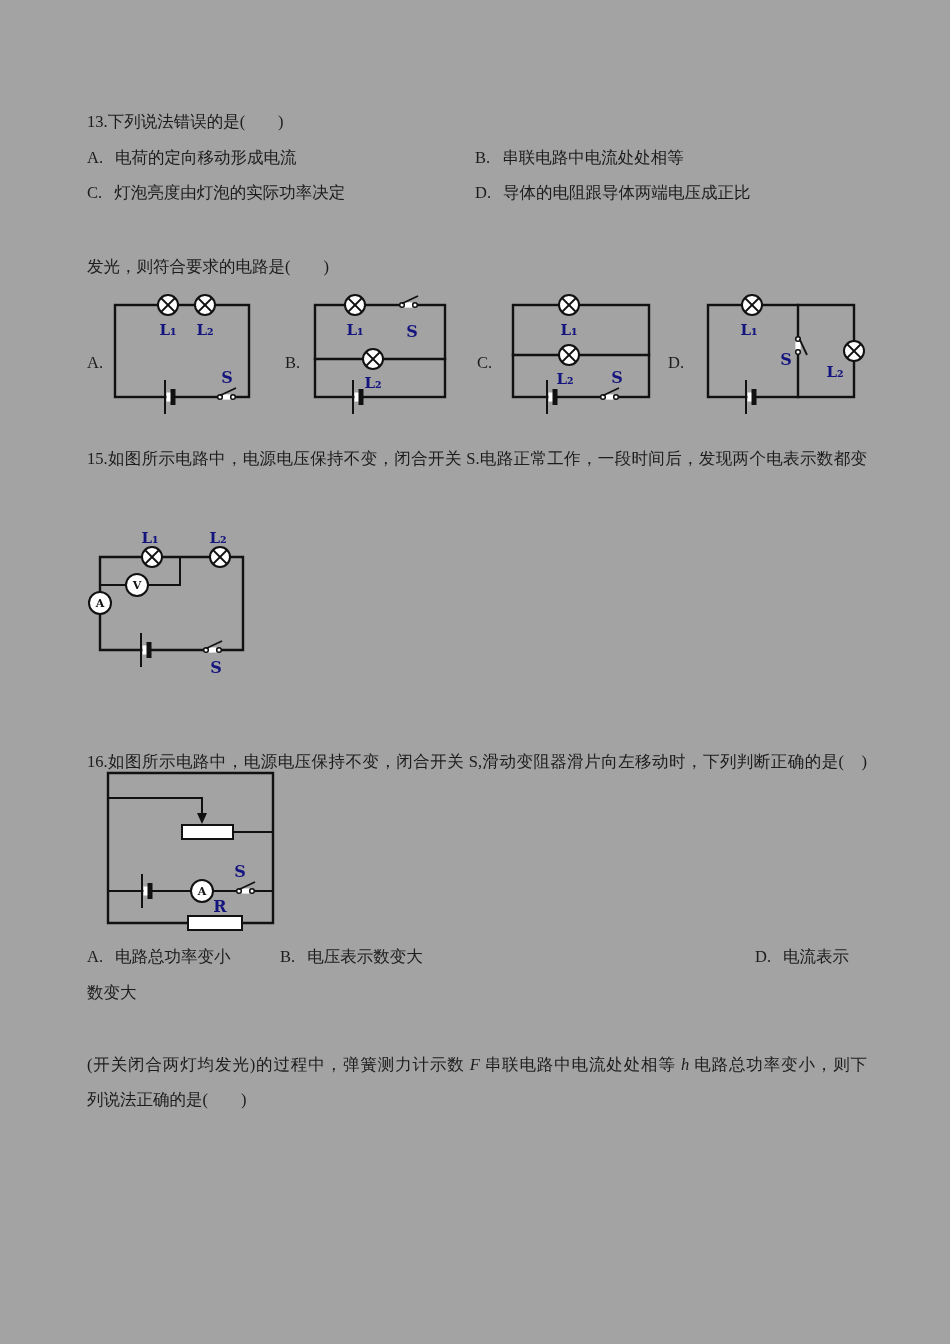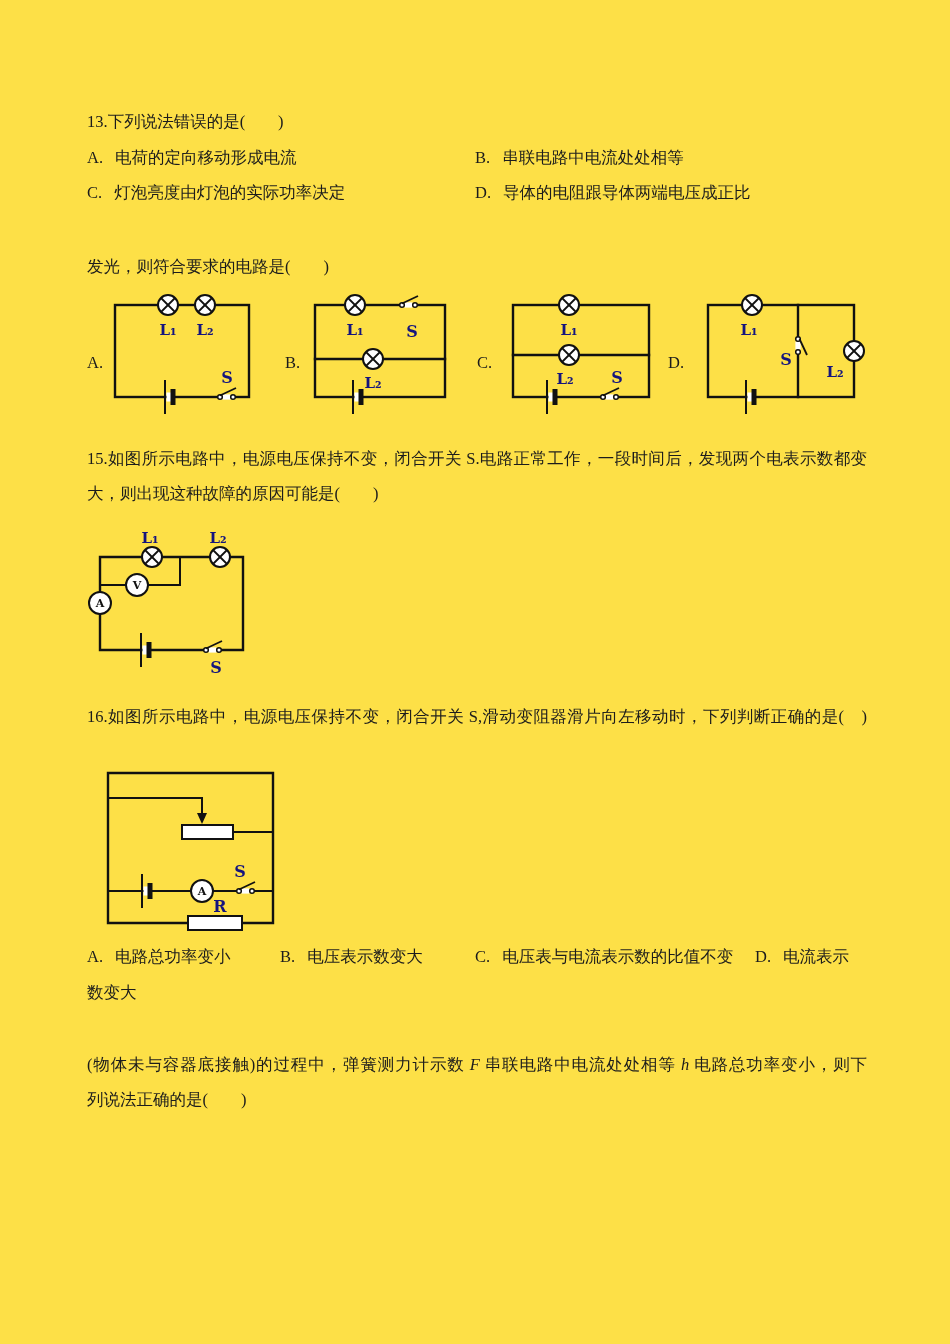--- a/index.html
+++ b/index.html
@@ -1,16 +1,16 @@
 <!DOCTYPE html>
 <html><head>
 <meta charset="utf-8">
 <style>
   html,body{margin:0;padding:0;background:#ffffff;}
-  #page{position:relative;width:950px;height:1344px;background:#fde047;overflow:hidden;
+  #page{position:relative;width:950px;height:1344px;background:#a3a3a3;overflow:hidden;
         font-family:"Liberation Serif","DejaVu Serif",serif;color:#1c1c1c;}
   .abs{position:absolute;}
   .line{position:absolute;left:87px;width:780px;font-size:16.5px;line-height:24px;}
   .jline{text-align:justify;text-align-last:justify;}
   .optrow{position:absolute;left:87px;width:800px;height:24px;font-size:16.5px;}
   .opt{position:absolute;white-space:nowrap;top:0;}
   .olabel{display:inline-block;margin-right:12px;}
   .tight .olabel{margin-right:6px;}
   .circ-label{position:absolute;font-size:16.5px;}
   svg.circ{position:absolute;overflow:visible;}
@@ -109,61 +109,59 @@
       <text class="clabel" x="47" y="42">L₁</text>
       <use href="#sw" transform="translate(96,46) rotate(90)"></use>
       <text class="clabel slabel" x="84" y="72">S</text>
       <use href="#lamp" transform="translate(152,58)"></use>
       <text class="clabel" x="133" y="84">L₂</text>
       <use href="#batt" transform="translate(44,104)"></use>
     </svg>
   </div>
 
   <div class="line jline" style="top:447px">15.如图所示电路中，电源电压保持不变，闭合开关 S.电路正常工作，一段时间后，发现两个电表示数都变</div>
-  <div class="line" style="top:482px">大，则出现这种故障的原因可能是(　　)</div>
 
   <svg class="circ" style="left:88px;top:527px" width="168" height="152" viewBox="0 0 168 152">
     <path class="wire" d="M12,30 H155 V123 H12 Z"></path>
     <path class="wire thin" d="M12,58 H92 V30"></path>
     <use href="#lamp" transform="translate(64,30)"></use>
     <use href="#lamp" transform="translate(132,30)"></use>
     <text class="clabel" x="62" y="16">L₁</text>
     <text class="clabel" x="130" y="16">L₂</text>
     <use href="#meter" transform="translate(49,58)"></use>
     <text class="mtext" x="49" y="62">V</text>
     <use href="#meter" transform="translate(12,76)"></use>
     <text class="mtext" x="12" y="80">A</text>
     <use href="#batt" transform="translate(53,123)"></use>
     <use href="#sw" transform="translate(118,123)"></use>
     <text class="clabel slabel" x="128" y="146">S</text>
   </svg>
 
 
-  <div class="line jline" style="top:705px">16.如图所示电路中，电源电压保持不变，闭合开关 S,滑动变阻器滑片向左移动时，下列判断正确的是(　)</div>
+  <div class="line jline" style="top:750px">16.如图所示电路中，电源电压保持不变，闭合开关 S,滑动变阻器滑片向左移动时，下列判断正确的是(　)</div>
 
   <svg class="circ" style="left:98px;top:762px" width="178" height="172" viewBox="0 0 178 172">
     <path class="wire" d="M10,11 H175 V161 H10 Z"></path>
     <path class="wire thin" d="M10,36 H104 V52"></path>
     <polygon points="104,62 99,51 109,51" fill="#111"></polygon>
     <rect x="84" y="63" width="51" height="14" fill="#fff" stroke="#111" stroke-width="2"></rect>
     <line class="wire thin" x1="135" y1="70" x2="175" y2="70"></line>
     <line class="wire thin" x1="10" y1="129" x2="175" y2="129"></line>
     <use href="#batt" transform="translate(44,129)"></use>
     <use href="#meter" transform="translate(104,129)"></use>
     <text class="mtext" x="104" y="133">A</text>
     <use href="#sw" transform="translate(141,129)"></use>
     <text class="clabel slabel" x="142" y="115">S</text>
     <text class="clabel slabel" x="122" y="150">R</text>
     <rect x="90" y="154" width="54" height="14" fill="#fff" stroke="#111" stroke-width="2"></rect>
   </svg>
 
   <div class="optrow" style="top:946px">
     <span class="opt" style="left:0"><span class="olabel">A.</span><span>电路总功率变小</span></span>
     <span class="opt" style="left:193px"><span class="olabel">B.</span><span>电压表示数变大</span></span>
-    <span class="opt" style="left:388px"><span class="olabel">C.</span><span>电压表与电流表示数的比值不变</span></span>
     <span class="opt" style="left:668px"><span class="olabel">D.</span><span>电流表示</span></span>
   </div>
   <div class="line" style="top:981px">数变大</div>
 
-  <div class="line jline" style="top:1053px"><span>(物体未与容器底接触)的过程中，弹簧测力计示数 </span><span class="ital">F</span><span> 串联电路中电流处处相等 </span><span class="ital">h</span><span> 电路总功率变小，则下</span></div>
+  <div class="line jline" style="top:1053px"><span>(开关闭合两灯均发光)的过程中，弹簧测力计示数 </span><span class="ital">F</span><span> 串联电路中电流处处相等 </span><span class="ital">h</span><span> 电路总功率变小，则下</span></div>
   <div class="line" style="top:1088px">列说法正确的是(　　)</div>
 
 </div>
 
 </body></html>

